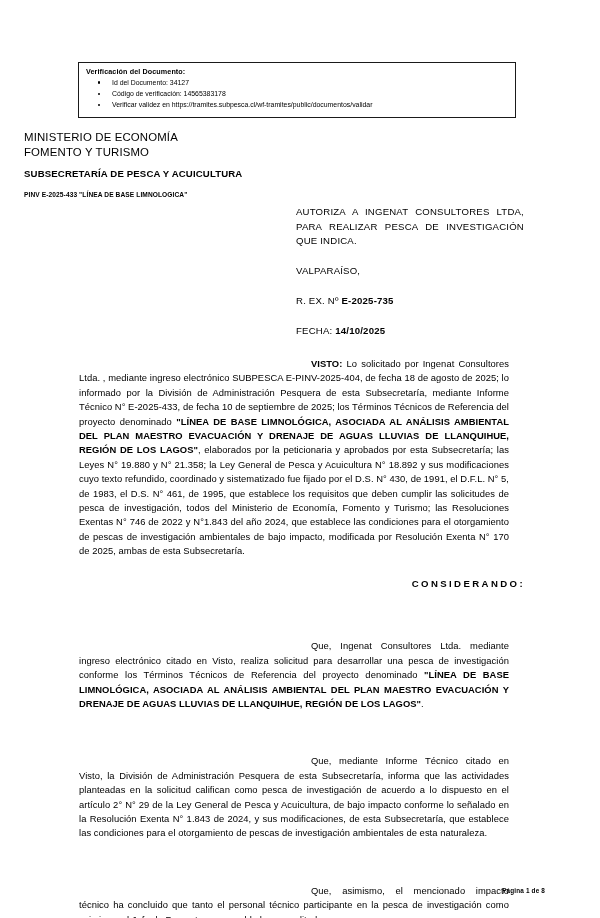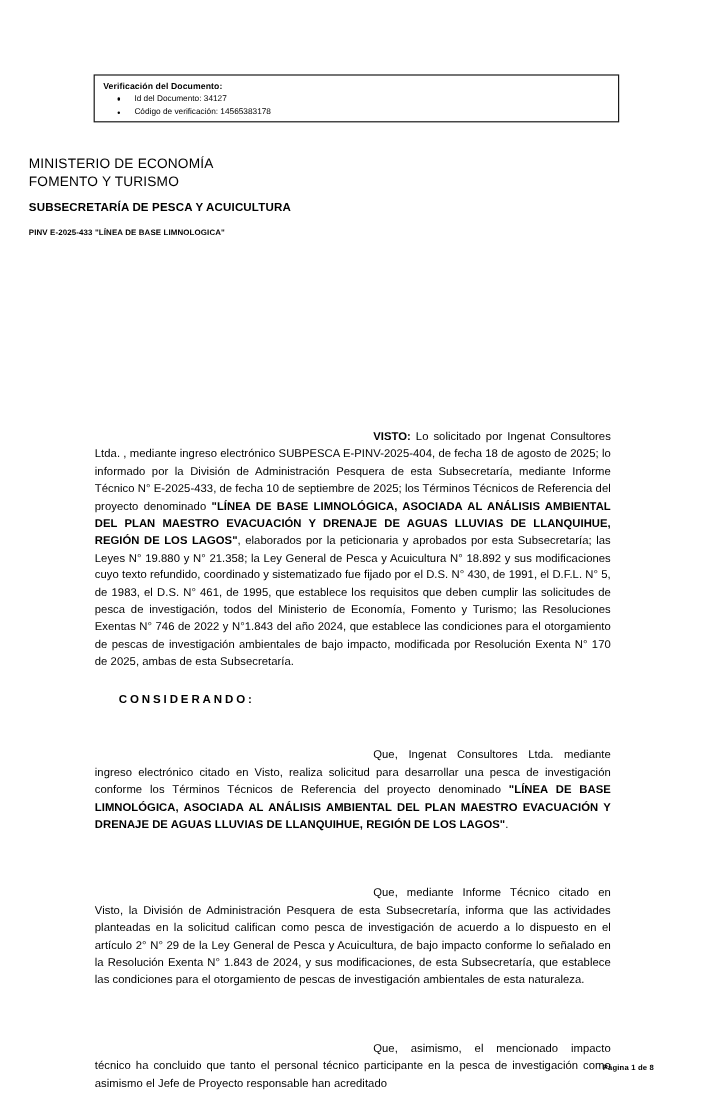--- a/index.html
+++ b/index.html
@@ -20,21 +20,21 @@
     overflow: hidden;
     box-sizing: border-box;
   }
 
   
   .verif-box {
     position: absolute;
     left: 78px;
     top: 62px;
     width: 438px;
-    height: 40px;
+    height: 56px;
     border: 1px solid #1a1a1a;
     box-sizing: border-box;
     padding: 4px 6px 2px 7px;
     overflow: hidden;
   }
   .verif-title {
     font-size: 7.2px;
     font-weight: bold;
     letter-spacing: 0.1px;
     line-height: 1.25;
@@ -142,23 +142,23 @@
   .para .lead {
     display: inline-block;
     width: 232px;
   }
   .para b {
     font-weight: bold;
   }
   .considerando {
     font-size: 9.6px;
     font-weight: bold;
-    text-align: left;
+    text-align: right;
     letter-spacing: 2.4px;
-    margin: 20px 0 1px 0;
+    margin: 20px 0 18px 0;
     padding-left: 36px;
   }
   .spacer-lg { height: 16px; }
   .spacer-sm { height: 11px; }
 
   
   .footer {
     position: absolute;
     right: 55px;
     bottom: 24px;
@@ -181,20 +181,26 @@
     </ul>
   </div>
 
   <div class="org-header">
     <div class="org-line">MINISTERIO DE ECONOMÍA</div>
     <div class="org-line">FOMENTO Y TURISMO</div>
     <div class="org-sub">SUBSECRETARÍA DE PESCA Y ACUICULTURA</div>
     <div class="org-pinv">PINV E-2025-433 "LÍNEA DE BASE LIMNOLOGICA"</div>
   </div>
 
+  <div class="subject-col">
+    <div class="subject">AUTORIZA A INGENAT CONSULTORES LTDA, PARA REALIZAR PESCA DE INVESTIGACIÓN QUE INDICA.</div>
+    <div class="city">VALPARAÍSO,</div>
+    <div class="rex"><span>R. EX. Nº </span><b>E-2025-735</b></div>
+    <div class="fecha"><span>FECHA: </span><b>14/10/2025</b></div>
+  </div>
 
   <div class="body-text">
 
     <p class="para"><span class="lead"></span><b>VISTO:</b> <span>Lo solicitado por Ingenat</span> <span>Consultores Ltda. , mediante ingreso electrónico SUBPESCA E-PINV-2025-404, de fecha 18 de agosto de 2025; lo informado por la División de Administración Pesquera de esta Subsecretaría, mediante Informe Técnico N° E-2025-433, de fecha 10 de septiembre de 2025; los Términos Técnicos de Referencia del proyecto denominado </span><b>"LÍNEA DE BASE LIMNOLÓGICA, ASOCIADA AL ANÁLISIS AMBIENTAL DEL PLAN MAESTRO EVACUACIÓN Y DRENAJE DE AGUAS LLUVIAS DE LLANQUIHUE, REGIÓN DE LOS LAGOS"</b><span>, elaborados por la peticionaria y aprobados por esta Subsecretaría; las Leyes N° 19.880 y N° 21.358; la Ley General de Pesca y Acuicultura N° 18.892 y sus modificaciones cuyo texto refundido, coordinado y sistematizado fue fijado por el D.S. N° 430, de 1991, el D.F.L. N° 5, de 1983, el D.S. N° 461, de 1995, que establece los requisitos que deben cumplir las solicitudes de pesca de investigación, todos del Ministerio de Economía, Fomento y Turismo; las Resoluciones Exentas N° 746 de 2022 y N°1.843 del año 2024, que establece las condiciones para el otorgamiento de pescas de investigación ambientales de bajo impacto, modificada por Resolución Exenta N° 170 de 2025, ambas de esta Subsecretaría.</span></p>
 
     <div class="considerando">CONSIDERANDO:</div>
 
     <div class="spacer-lg"></div>
 
     <p class="para"><span class="lead"></span><span>Que, Ingenat Consultores Ltda.</span> <span>mediante ingreso electrónico citado en Visto, realiza solicitud para desarrollar una pesca de investigación conforme los Términos Técnicos de Referencia del proyecto denominado </span><b>"LÍNEA DE BASE LIMNOLÓGICA, ASOCIADA AL ANÁLISIS AMBIENTAL DEL PLAN MAESTRO EVACUACIÓN Y DRENAJE DE AGUAS LLUVIAS DE LLANQUIHUE, REGIÓN DE LOS LAGOS"</b><span>.</span></p>

